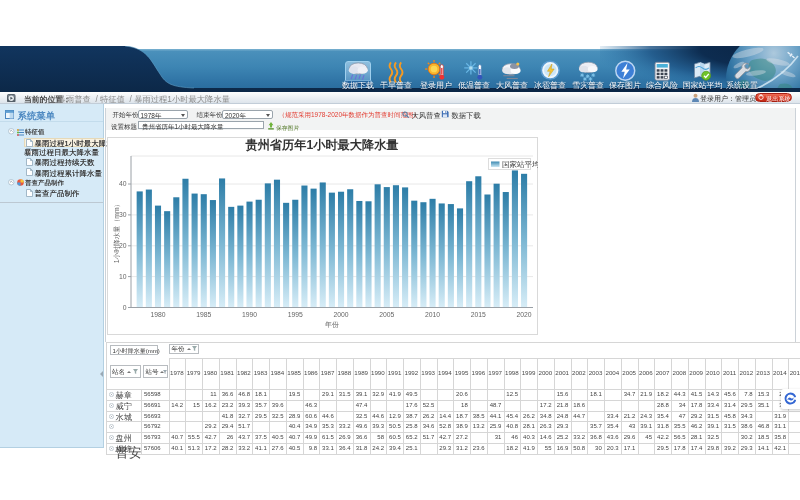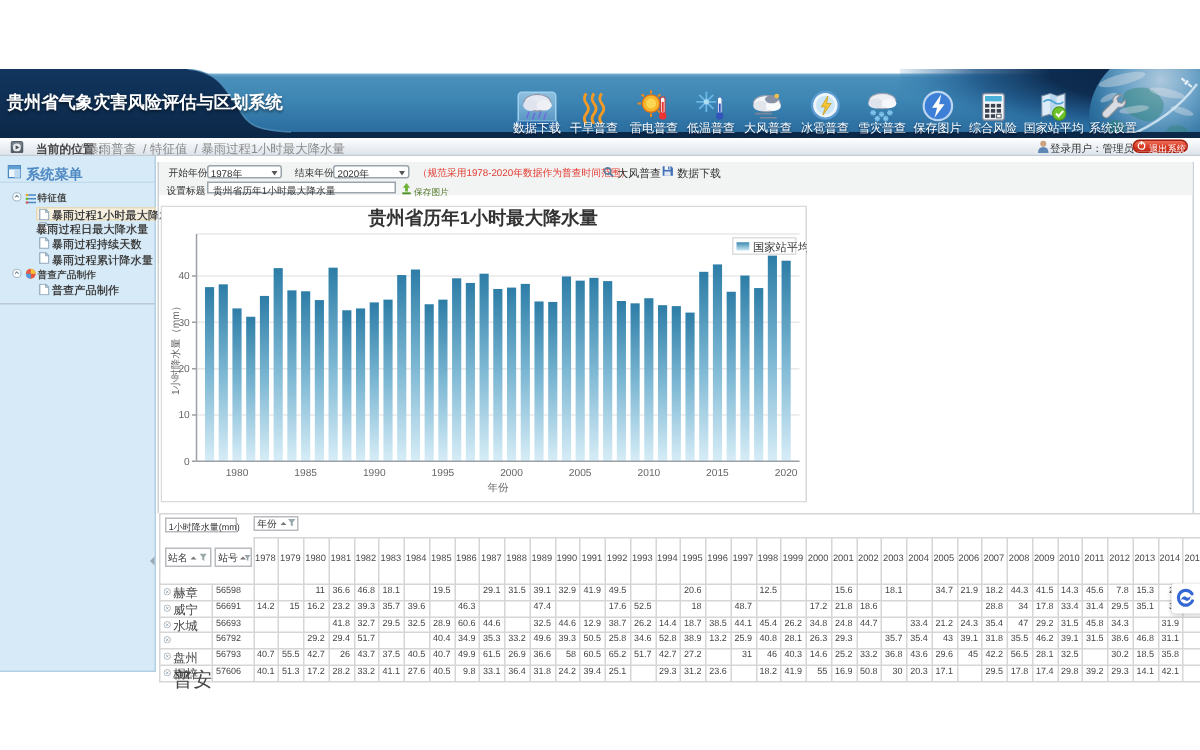--- a/index.html
+++ b/index.html
@@ -51,21 +51,20 @@
 <path d="M750 45.5 Q 781 33 798 10" stroke="#dcedf8" stroke-width="1.7" fill="none" opacity=".8"></path>
 <g transform="translate(791,9) rotate(40)" fill="#e8f1fa">
           <rect x="-.9" y="-1.6" width="1.8" height="3.2" rx=".5"></rect>
           <rect x="-4.4" y="-.7" width="3" height="1.4"></rect>
           <rect x="1.6" y="-.7" width="3" height="1.4"></rect>
         </g>
 </g>
 <path d="M0 0 L125 0 C147 2 151 15 160 28 C166 38 172 41 194 42 L800 42 L800 46 L0 46 Z" fill="url(#dk)"></path>
 <path d="M125 0 C147 2 151 15 160 28 C166 38 172 41 194 42" stroke="#5d9cc4" stroke-width="1" fill="none" opacity=".6"></path>
 </svg>
-<div class="ab" style="left:4.5px;top:61px;font-size:11.5px;font-weight:bold;color:#fff;text-shadow:0 1px 2px rgba(0,0,0,.5)">贵州省气象灾害风险评估与区划系统</div>
 <div class="ab" style="left:345.2px;top:61px;width:25.6px;height:26.5px;border:1px solid #9fd0ee;border-radius:3px;background:linear-gradient(180deg,rgba(205,235,255,.55),rgba(120,180,230,.35))"></div>
 <div class="ab" style="left:343.7px;top:79.8px;width:28.6px;height:8.6px;border-radius:2px;background:rgba(30,95,155,.85);border:1px solid rgba(150,200,235,.7)"></div>
 <div class="ab" style="left:345.8px;top:58.6px;width:24.5px;height:24.5px"><svg width="24.5" height="24.5" viewBox="0 0 22 22">
         <ellipse cx="11" cy="8.5" rx="8" ry="5" fill="#e7e9f2" stroke="#8f97a8" stroke-width=".7"></ellipse>
         <ellipse cx="7" cy="10" rx="4.5" ry="3.4" fill="#dfe3ee"></ellipse>
         <ellipse cx="15" cy="10" rx="4.6" ry="3.2" fill="#eef0f6"></ellipse>
         <g stroke="#6b6fd8" stroke-width="1">
           <line x1="6" y1="14" x2="4.6" y2="18"></line>
           <line x1="9.5" y1="14.5" x2="8.1" y2="18.5"></line>
           <line x1="13" y1="14" x2="11.6" y2="18"></line>
@@ -88,21 +87,21 @@
           <line x1="1" y1="9" x2="3" y2="9"></line>
           <line x1="15" y1="9" x2="17" y2="9"></line>
           <line x1="3.4" y1="3.4" x2="4.8" y2="4.8"></line>
           <line x1="13.2" y1="13.2" x2="14.6" y2="14.6"></line>
           <line x1="13.2" y1="4.8" x2="14.6" y2="3.4"></line>
         </g>
         <rect x="14.6" y="5" width="2.8" height="10" rx="1.4" fill="#fff" stroke="#b44" stroke-width=".7"></rect>
         <rect x="15.4" y="8" width="1.2" height="6" fill="#e33"></rect>
         <circle cx="16" cy="16.4" r="2.2" fill="#e33"></circle>
       </svg></div>
-<div class="lb" style="left:411px;top:80.3px;width:50px">雷电普查</div>
+<div class="lb" style="left:411px;top:80.3px;width:50px">登录用户</div>
 <div class="ab" style="left:461.8px;top:58.6px;width:24.5px;height:24.5px"><svg width="24.5" height="24.5" viewBox="0 0 22 22">
         <g stroke="#69b7e6" stroke-width="1.1">
           <line x1="8" y1="2" x2="8" y2="14"></line>
           <line x1="2" y1="8" x2="14" y2="8"></line>
           <line x1="3.8" y1="3.8" x2="12.2" y2="12.2"></line>
           <line x1="12.2" y1="3.8" x2="3.8" y2="12.2"></line>
         </g>
         <circle cx="8" cy="8" r="1.6" fill="#aedcf0"></circle>
         <rect x="14.6" y="5" width="2.8" height="10" rx="1.4" fill="#fff" stroke="#4a7fb5" stroke-width=".7"></rect>
         <rect x="15.4" y="9" width="1.2" height="5" fill="#35b"></rect>

